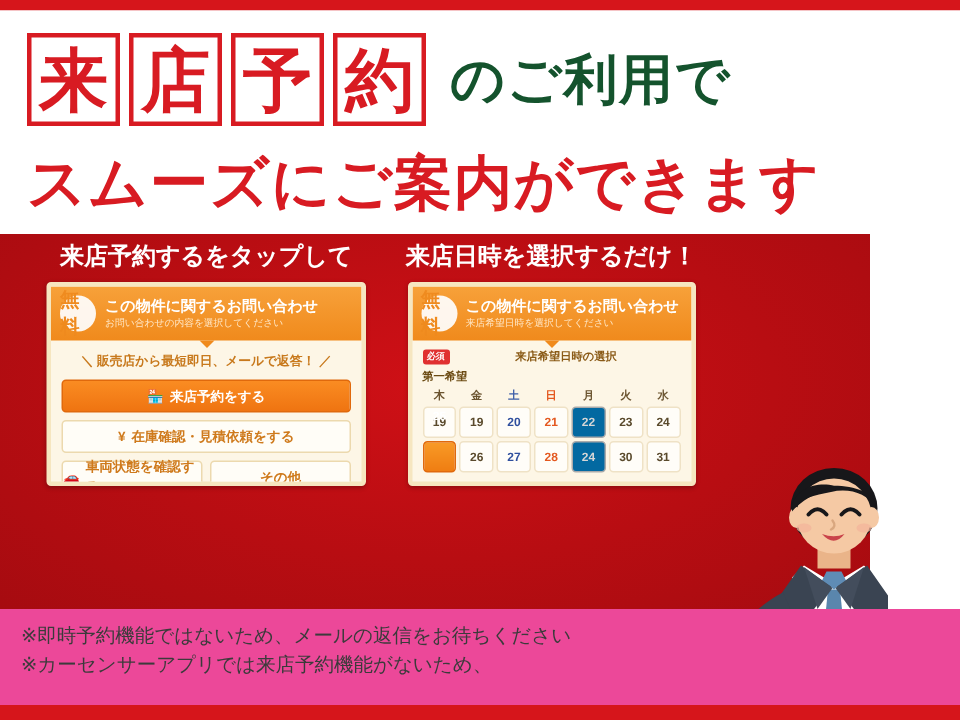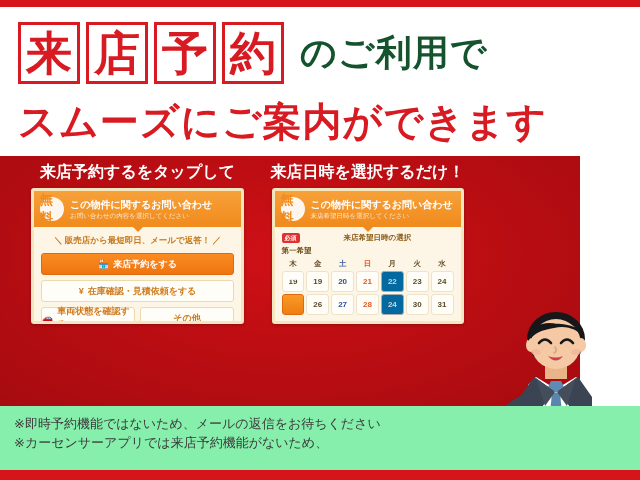--- a/index.html
+++ b/index.html
@@ -115,21 +115,21 @@
     font-size:8px;font-weight:bold;color:#5a4a2c;box-sizing:border-box;
   }
   .day.sat{color:#2f4f9e;}
   .day.sun{color:#e4581f;}
   .day.off{background:#0369a1;border-color:#aaa;color:#d6d6d6;}
   .day.sel{background:linear-gradient(#f89a26,#ef7d12);border-color:#e0690c;color:#fff;gap:48px;}
   .day .dnum{line-height:9px;}
   .day .dsub{font-size:4.6px;line-height:6px;font-weight:normal;}
 
   
-  .footer{position:absolute;left:0;top:406px;width:640px;height:64px;background:#86efac;}
+  .footer{position:absolute;left:0;top:406px;width:640px;height:64px;background:#ec4899;}
   .notes{
     position:absolute;left:14px;top:8px;width:430px;
     color:#3b3b3b;font-size:13px;line-height:19px;letter-spacing:0px;
   }
   .note-indent{padding-left:14px;}
 
   
   .man{position:absolute;left:498px;top:155px;width:116px;height:251px;}
 </style>
 </head>

